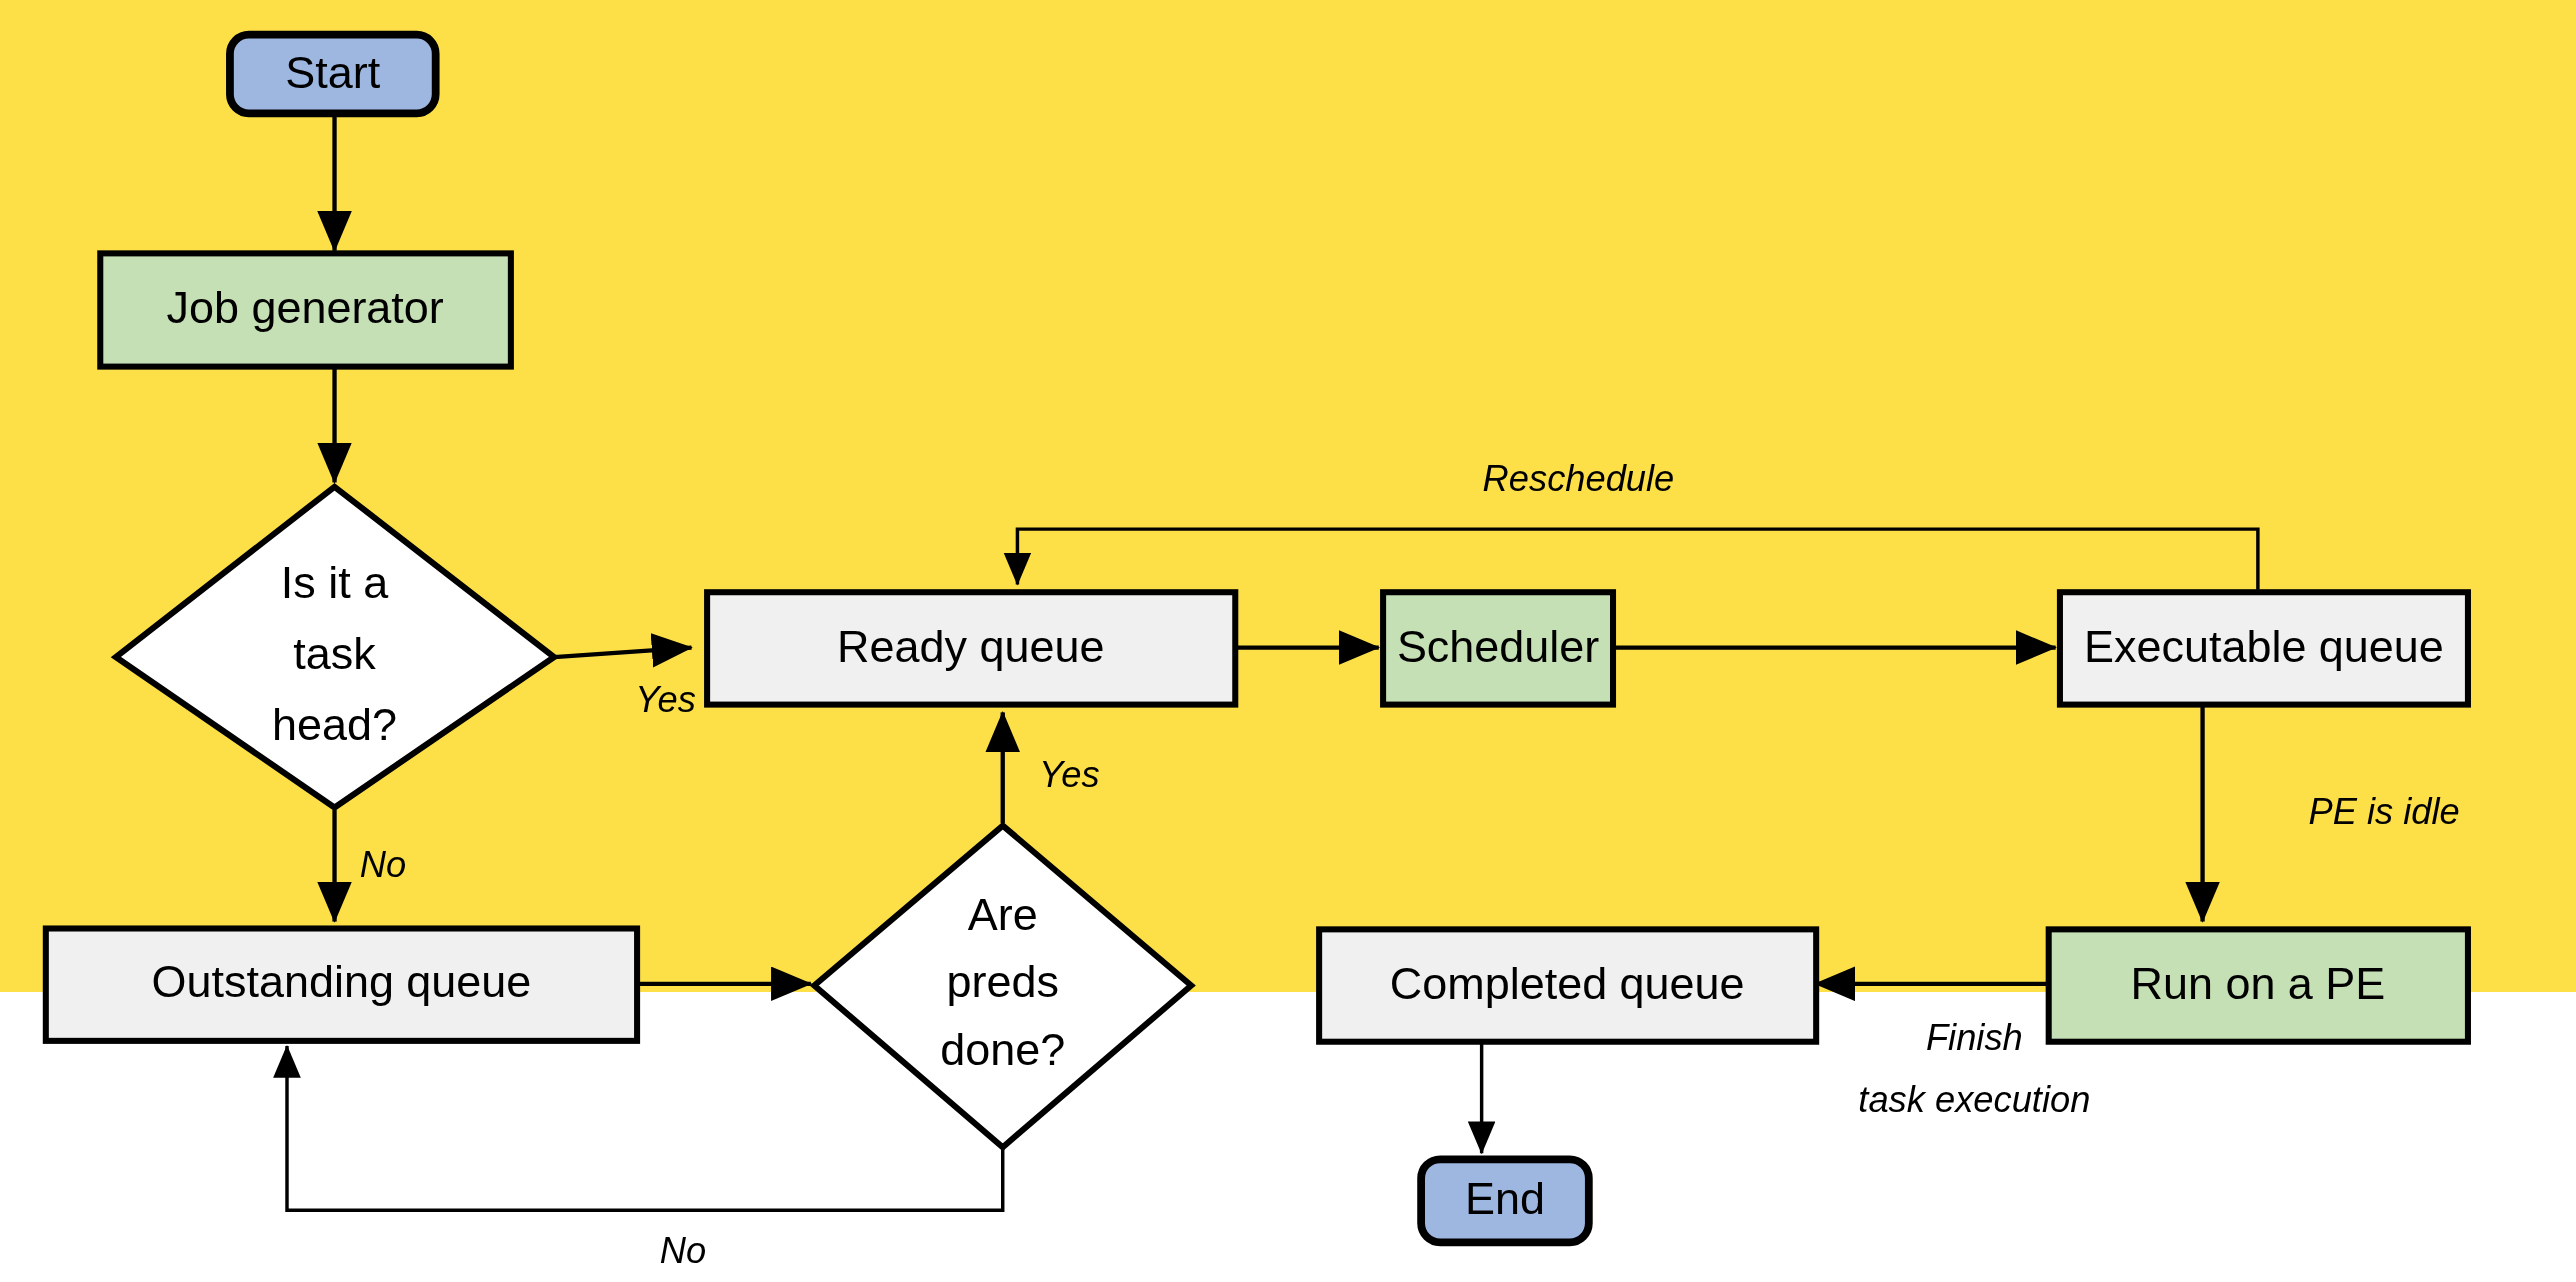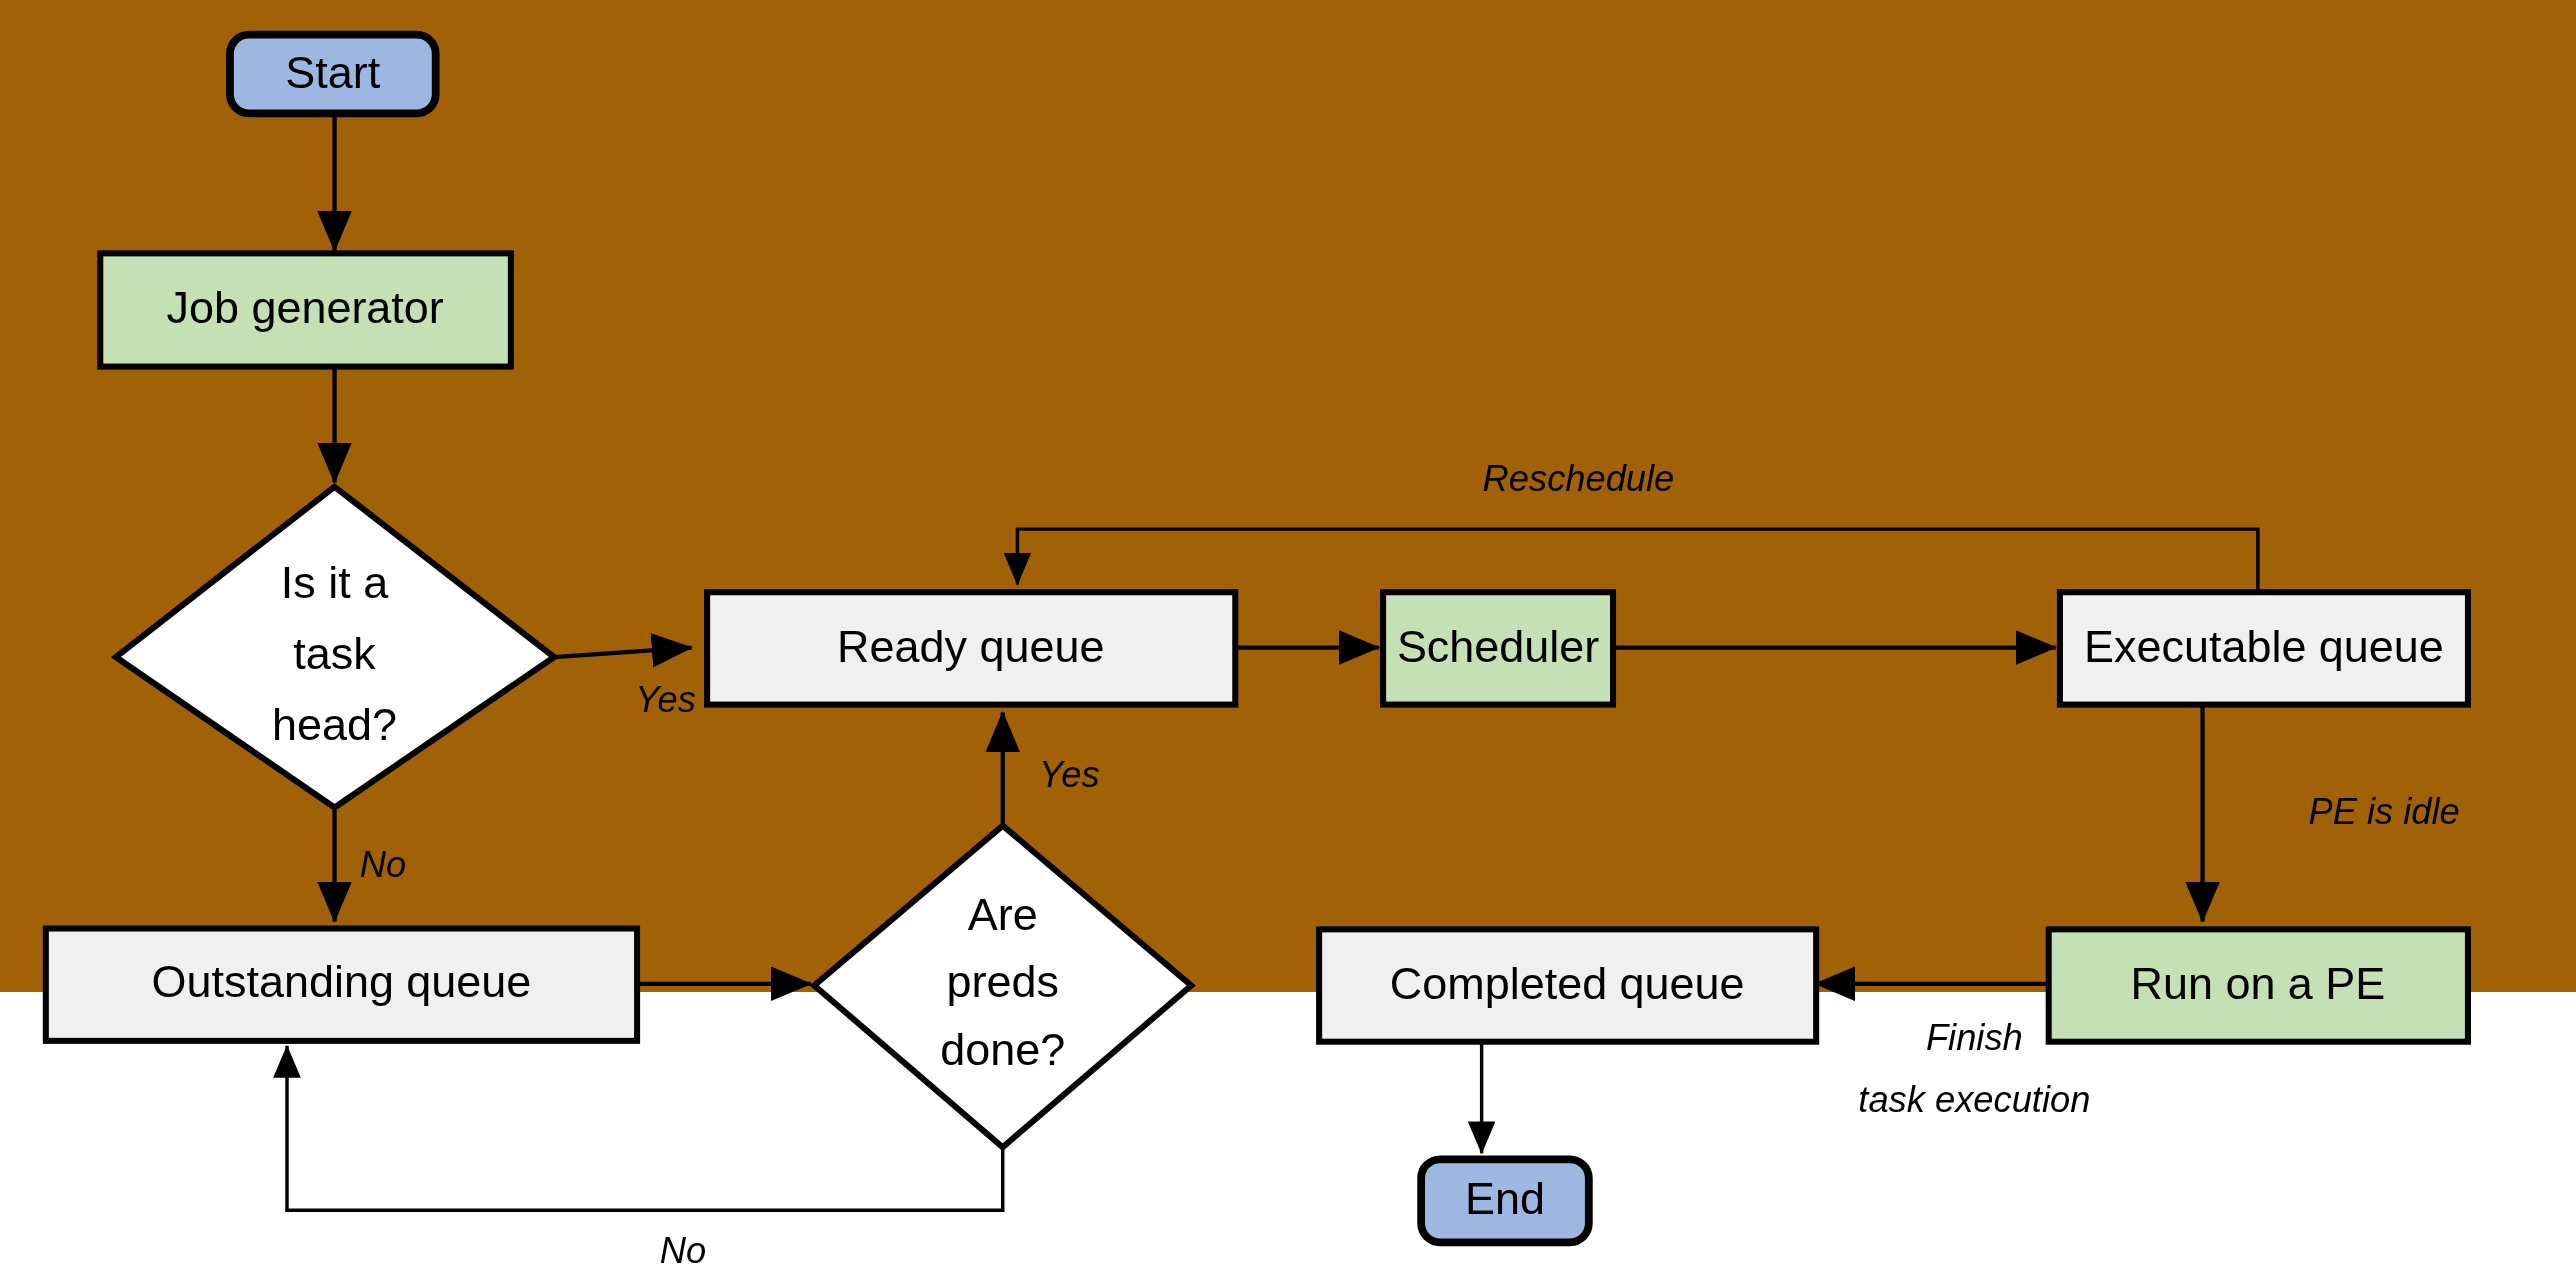--- a/index.html
+++ b/index.html
@@ -10,21 +10,21 @@
   body {
     width: 2576px;
     height: 1283px;
     font-family: "Liberation Sans", sans-serif;
     overflow: hidden;
   }
   #diagram-root {
     position: relative;
     width: 2576px;
     height: 992px;
-    background: #a16207;
+    background: #fde047;
   }
   svg.flow {
     display: block;
     width: 2576px;
     height: 1283px;
   }
   .node-label {
     font-family: "Liberation Sans", sans-serif;
     font-size: 52px;
     fill: #000000;

